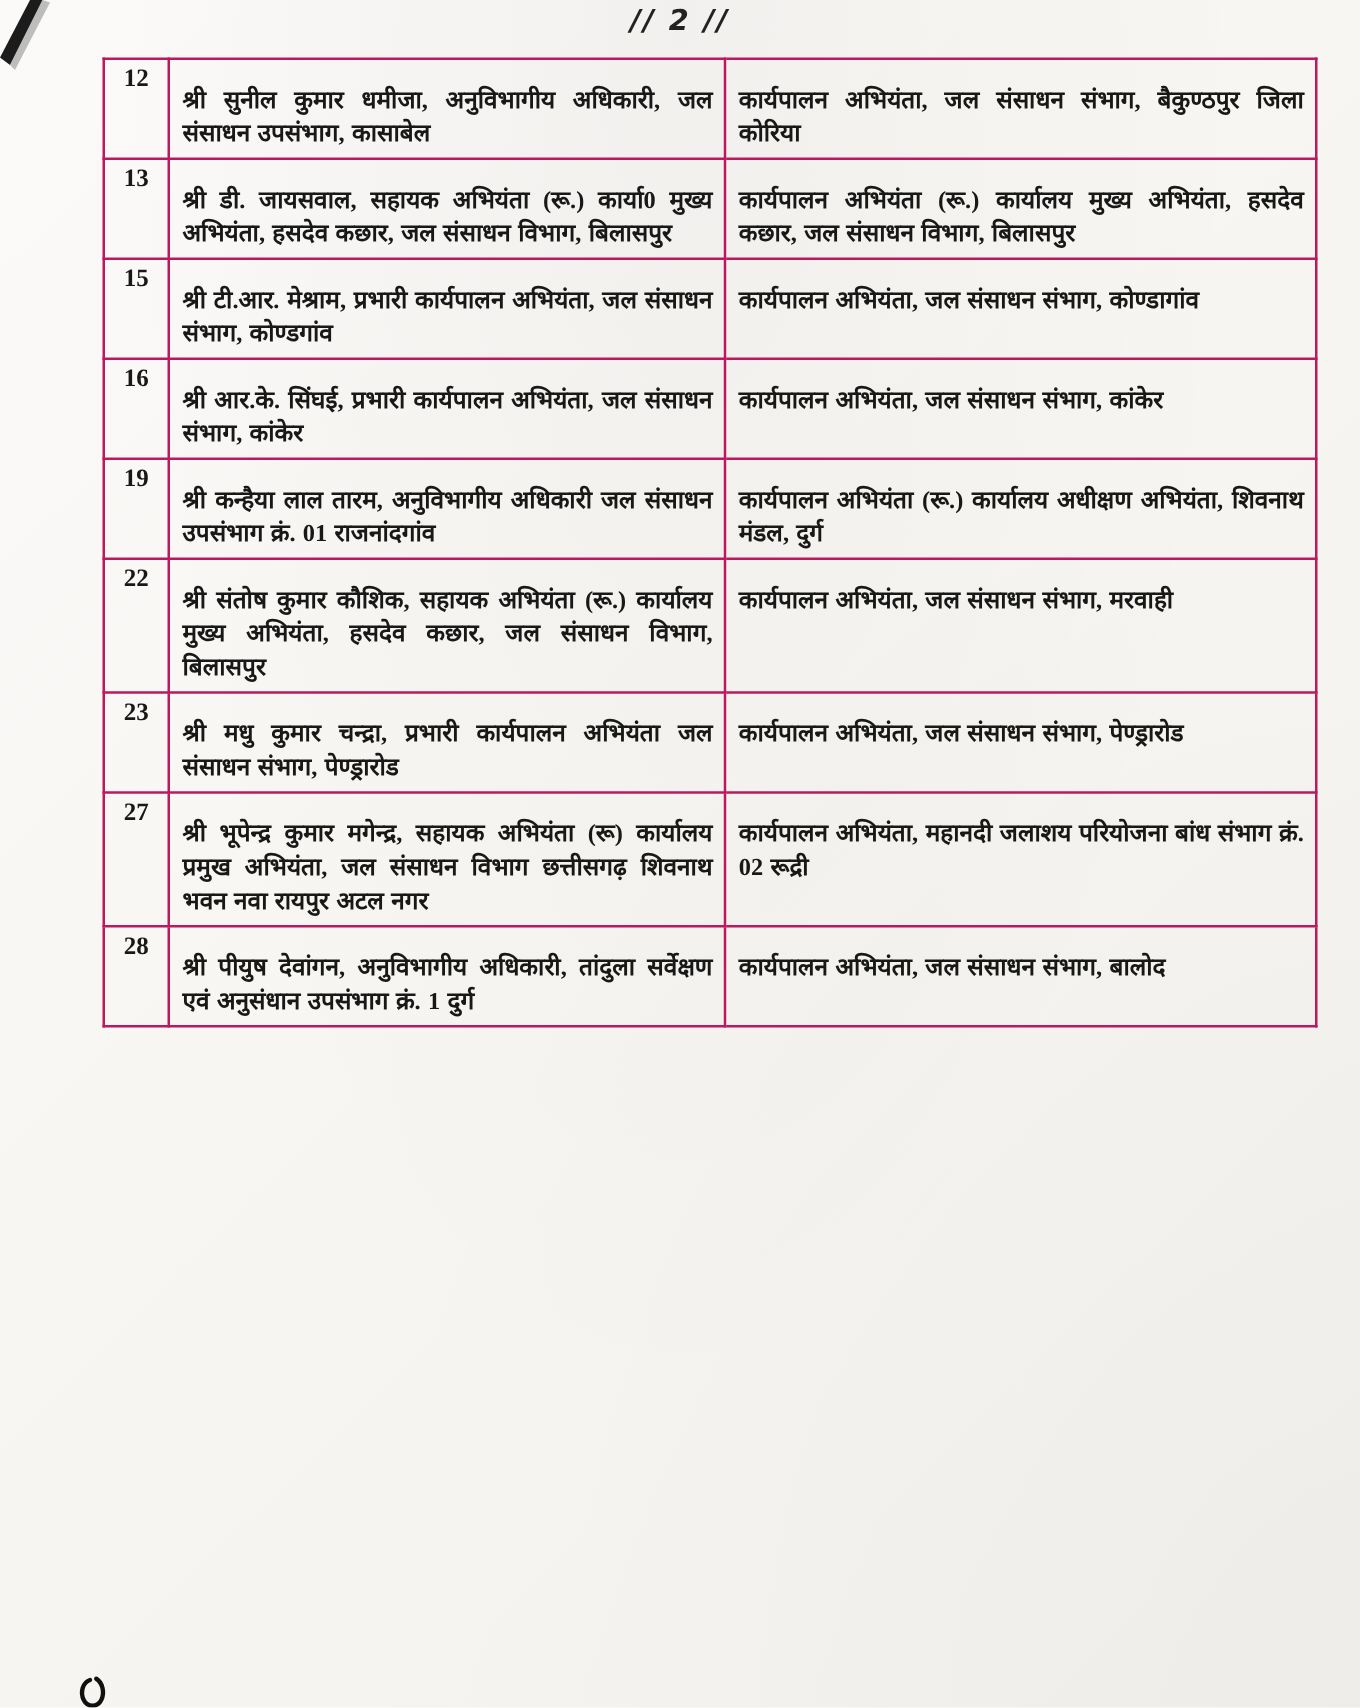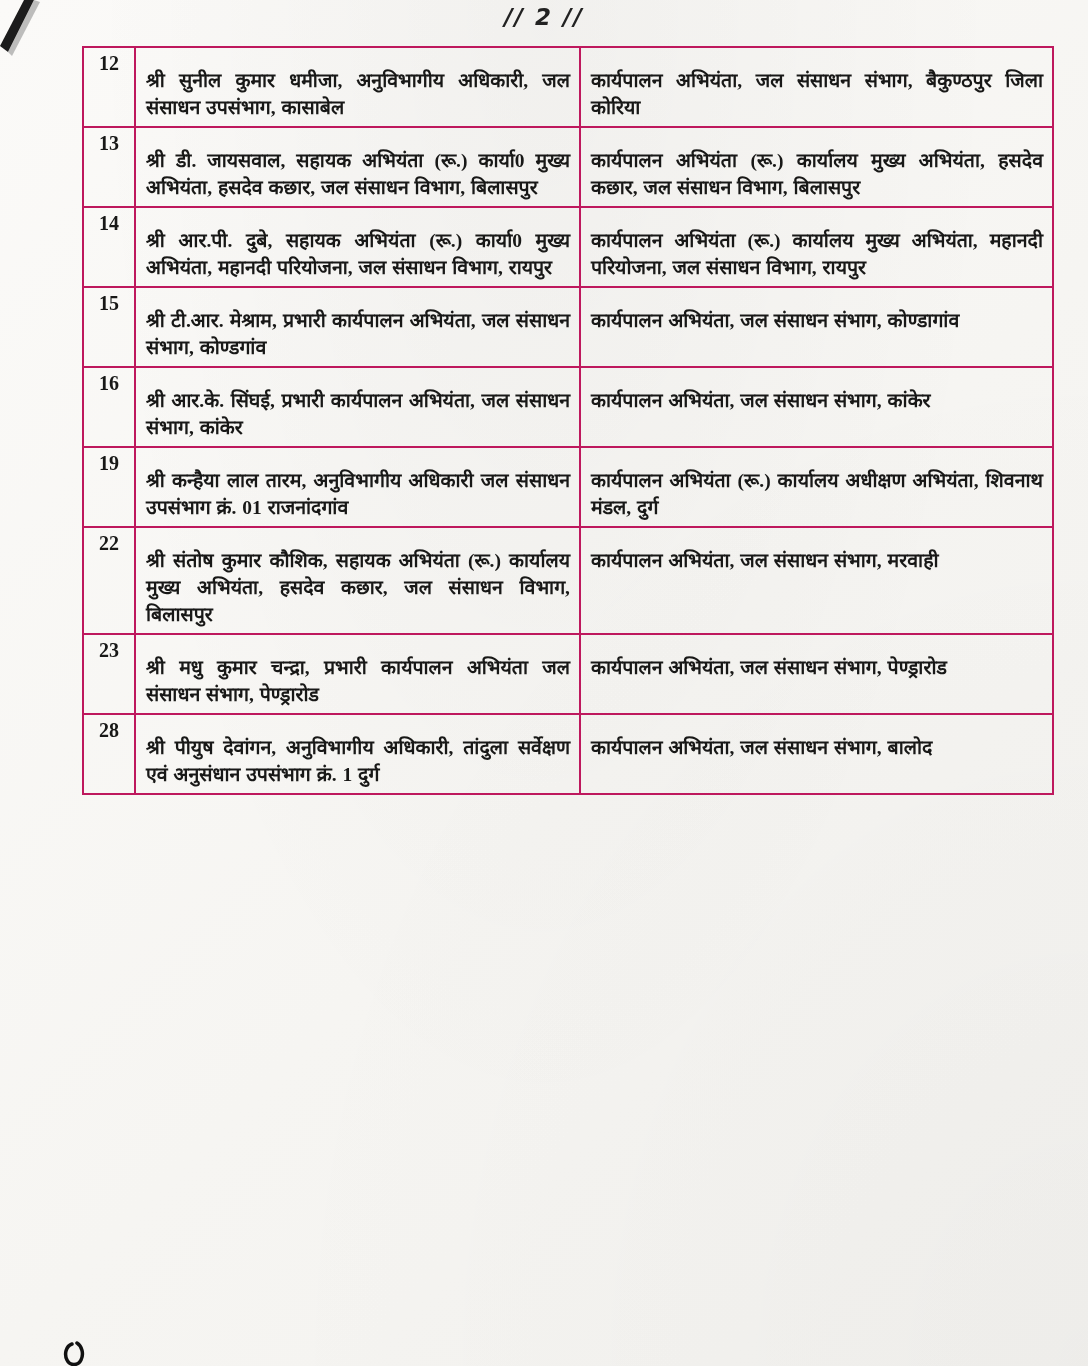--- a/index.html
+++ b/index.html
@@ -101,25 +101,20 @@
     <td class="current-cell">श्री सुनील कुमार धमीजा, अनुविभागीय अधिकारी, जल संसाधन उपसंभाग, कासाबेल</td>
     <td class="new-cell">कार्यपालन अभियंता, जल संसाधन संभाग, बैकुण्ठपुर जिला कोरिया</td>
   </tr>
 
   <tr>
     <td class="sr-cell">13</td>
     <td class="current-cell">श्री डी. जायसवाल, सहायक अभियंता (रू.) कार्या0 मुख्य अभियंता, हसदेव कछार, जल संसाधन विभाग, बिलासपुर</td>
     <td class="new-cell">कार्यपालन अभियंता (रू.) कार्यालय मुख्य अभियंता, हसदेव कछार, जल संसाधन विभाग, बिलासपुर</td>
   </tr>
 
-  <tr>
-    <td class="sr-cell">14</td>
-    <td class="current-cell">श्री आर.पी. दुबे, सहायक अभियंता (रू.) कार्या0 मुख्य अभियंता, महानदी परियोजना, जल संसाधन विभाग, रायपुर</td>
-    <td class="new-cell">कार्यपालन अभियंता (रू.)  कार्यालय मुख्य अभियंता, महानदी परियोजना, जल संसाधन विभाग, रायपुर</td>
-  </tr>
 
   <tr>
     <td class="sr-cell">15</td>
     <td class="current-cell">श्री टी.आर. मेश्राम, प्रभारी कार्यपालन अभियंता, जल संसाधन संभाग, कोण्डगांव</td>
     <td class="new-cell">कार्यपालन अभियंता, जल संसाधन संभाग, कोण्डागांव</td>
   </tr>
 
   <tr>
     <td class="sr-cell">16</td>
     <td class="current-cell">श्री आर.के. सिंघई, प्रभारी कार्यपालन अभियंता, जल संसाधन संभाग, कांकेर</td>
@@ -144,20 +139,25 @@
 
   <tr>
     <td class="sr-cell">23</td>
     <td class="current-cell">श्री मधु कुमार चन्द्रा, प्रभारी कार्यपालन अभियंता जल संसाधन संभाग, पेण्ड्रारोड</td>
     <td class="new-cell">कार्यपालन अभियंता, जल संसाधन संभाग, पेण्ड्रारोड</td>
   </tr>
 
 
 
 
+  <tr>
+    <td class="sr-cell">27</td>
+    <td class="current-cell">श्री भूपेन्द्र कुमार मगेन्द्र, सहायक अभियंता (रू) कार्यालय प्रमुख अभियंता, जल संसाधन विभाग छत्तीसगढ़ शिवनाथ भवन नवा रायपुर अटल नगर</td>
+    <td class="new-cell">कार्यपालन अभियंता, महानदी जलाशय परियोजना बांध संभाग क्रं. 02 रूद्री</td>
+  </tr>
 
   <tr>
     <td class="sr-cell">28</td>
     <td class="current-cell">श्री पीयुष देवांगन, अनुविभागीय अधिकारी, तांदुला सर्वेक्षण एवं अनुसंधान उपसंभाग क्रं. 1 दुर्ग</td>
     <td class="new-cell">कार्यपालन अभियंता, जल संसाधन संभाग, बालोद</td>
   </tr>
 </tbody>
 </table>
 
 </body></html>

